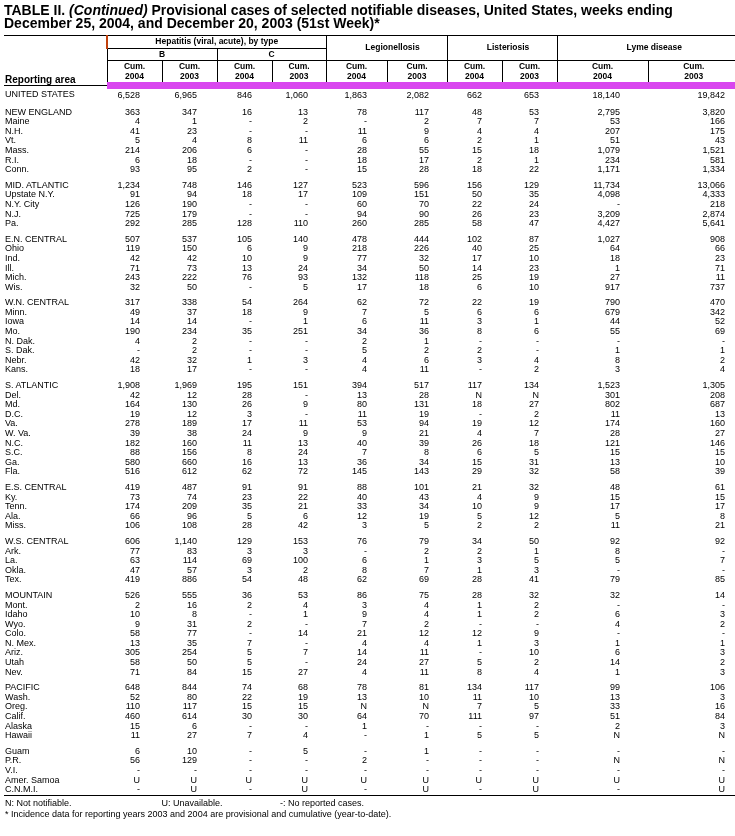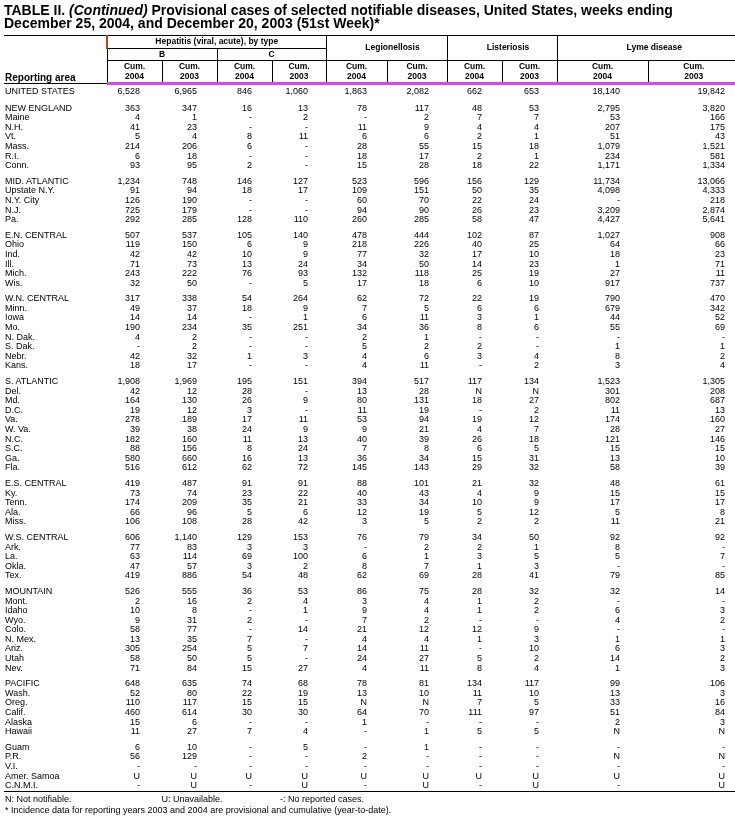--- a/index.html
+++ b/index.html
@@ -25,21 +25,21 @@
   th.hep-group{border-bottom:1px solid #000;border-left:2px solid #c2410c;border-right:1px solid #000;}
   th.sub-bc{border-bottom:1px solid #000;}
   th.sub-b{border-left:1px solid #000;}
   th.sub-c{border-left:1px solid #000;border-right:1px solid #000;}
   th.group-tall{border-bottom:1px solid #000;border-left:1px solid #000;vertical-align:middle;padding-left:14px;}
   th.group-lyme{border-right:0;}
   th.area-head{
     text-align:left;vertical-align:bottom;border-right:1px solid #000;
     border-bottom:1px solid #000;padding-left:1px;font-size:10px;
   }
-  th.cum{border-left:1px solid #000;border-bottom:3px solid #d946ef;vertical-align:middle;margin-left:48px;}
+  th.cum{border-left:1px solid #000;border-bottom:7px solid #d946ef;vertical-align:middle;margin-left:48px;}
   th.cum.first{border-left:0;}
   tbody td{
     font-size:9px;line-height:9.6px;padding:0;
     white-space:nowrap;overflow:hidden;
   }
   tbody td.area{text-align:left;padding-left:1px;}
   tbody td.num{text-align:right;}
   tbody td.c0{padding-right:22px;}
   tbody td.c1{padding-right:20px;}
   tbody td.c2{padding-right:20px;}
@@ -832,21 +832,21 @@
           <td class="num c4">4</td>
           <td class="num c5">11</td>
           <td class="num c6">8</td>
           <td class="num c7">4</td>
           <td class="num c8">1</td>
           <td class="num c9">3</td>
         </tr>
         <tr class="gap">
           <td class="area">PACIFIC</td>
           <td class="num c0">648</td>
-          <td class="num c1">635</td>
+          <td class="num c1">844</td>
           <td class="num c2">74</td>
           <td class="num c3">68</td>
           <td class="num c4">78</td>
           <td class="num c5">81</td>
           <td class="num c6">134</td>
           <td class="num c7">117</td>
           <td class="num c8">99</td>
           <td class="num c9">106</td>
         </tr>
         <tr>

